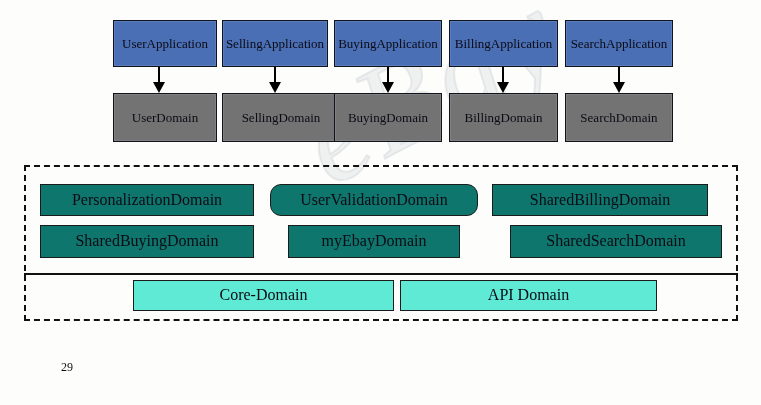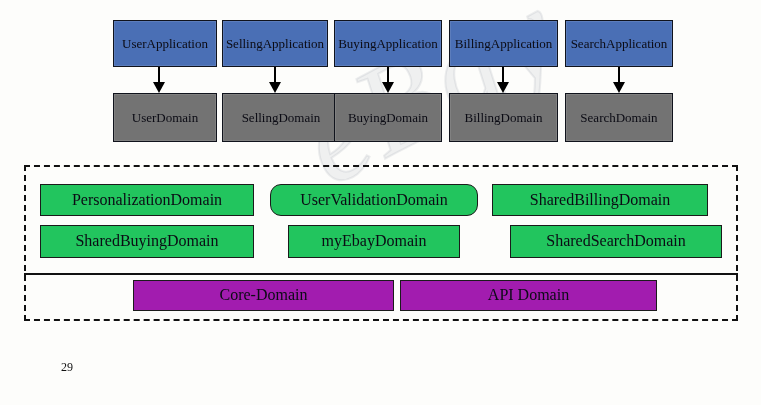--- a/index.html
+++ b/index.html
@@ -55,27 +55,27 @@
   .node.blue {
     background: #4a6fb5;
     border: 1.3px solid #10131c;
     font-size: 13px;
     box-shadow: inset 0 0 0 1px rgba(255,255,255,0.10);
   }
   .node.blue.app   { background: #4a6fb5; }
   .node.blue.dom   { background: #737373; }
 
   .node.green {
-    background: #22c55e;
+    background: #0f766e;
     border: 1.4px solid #1b1b1b;
     font-size: 16px;
   }
 
   .node.red {
-    background: #a21caf;
+    background: #5eead4;
     border: 1.4px solid #1b1b1b;
     font-size: 16px;
   }
 
   .node.gray {
     background: #d4d4d4;
     border: 1.4px solid #1b1b1b;
     font-size: 18px;
   }
 

